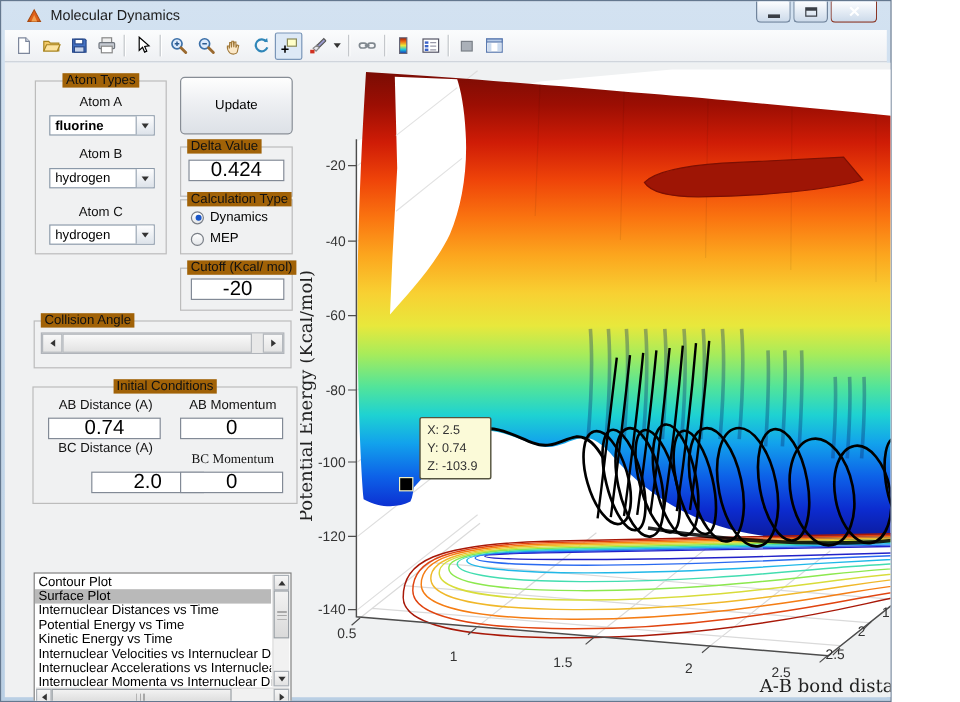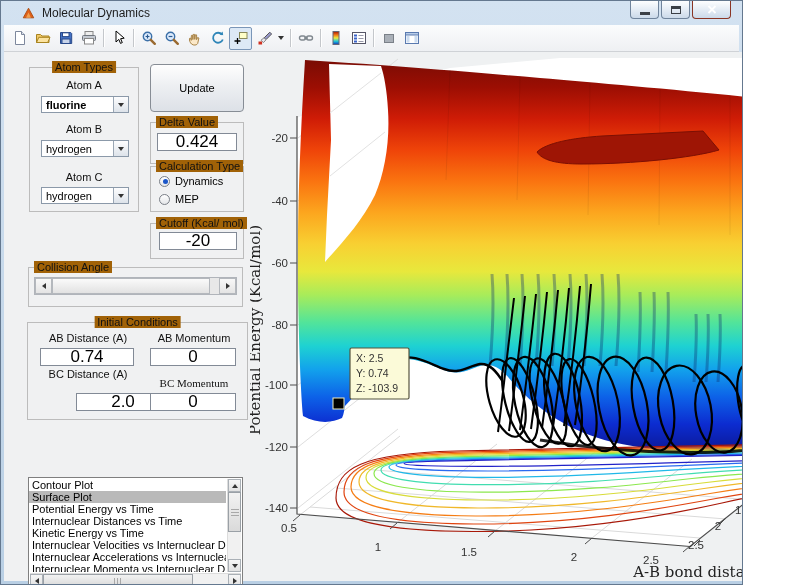--- a/index.html
+++ b/index.html
@@ -308,22 +308,22 @@
       <span class="lbl" style="left:10px;top:45px;width:100px;">BC Distance (A)</span>
       <span class="lbl" style="left:120px;top:54px;width:92px;font-family:Liberation Serif, serif;">BC Momentum</span>
       <input class="edit" style="left: 12px; top: 70px; width: 94px; margin-left: 36px;" value="2.0">
       <input class="edit" style="left: 122px; top: 70px; width: 86px;" value="0">
     </div>
 
     <div class="listbox">
       <div class="lb-rows">
         <div class="lb-item">Contour Plot</div>
         <div class="lb-item sel">Surface Plot</div>
+        <div class="lb-item">Internuclear Distances vs Time</div>
         <div class="lb-item">Potential Energy vs Time</div>
-        <div class="lb-item">Internuclear Distances vs Time</div>
         <div class="lb-item">Kinetic Energy vs Time</div>
         <div class="lb-item">Internuclear Velocities vs Internuclear Distance</div>
         <div class="lb-item">Internuclear Accelerations vs Internuclear Dista</div>
         <div class="lb-item">Internuclear Momenta vs Internuclear Distance</div>
       </div>
       <div class="sb sb-v">
         <span class="sb-btn" style="left:0;top:0;right:0;height:13px;">
             <span class="tri-u"></span>
           </span>
         <span class="sb-thumb" style="left:0;right:0;top:13px;height:40px;">

